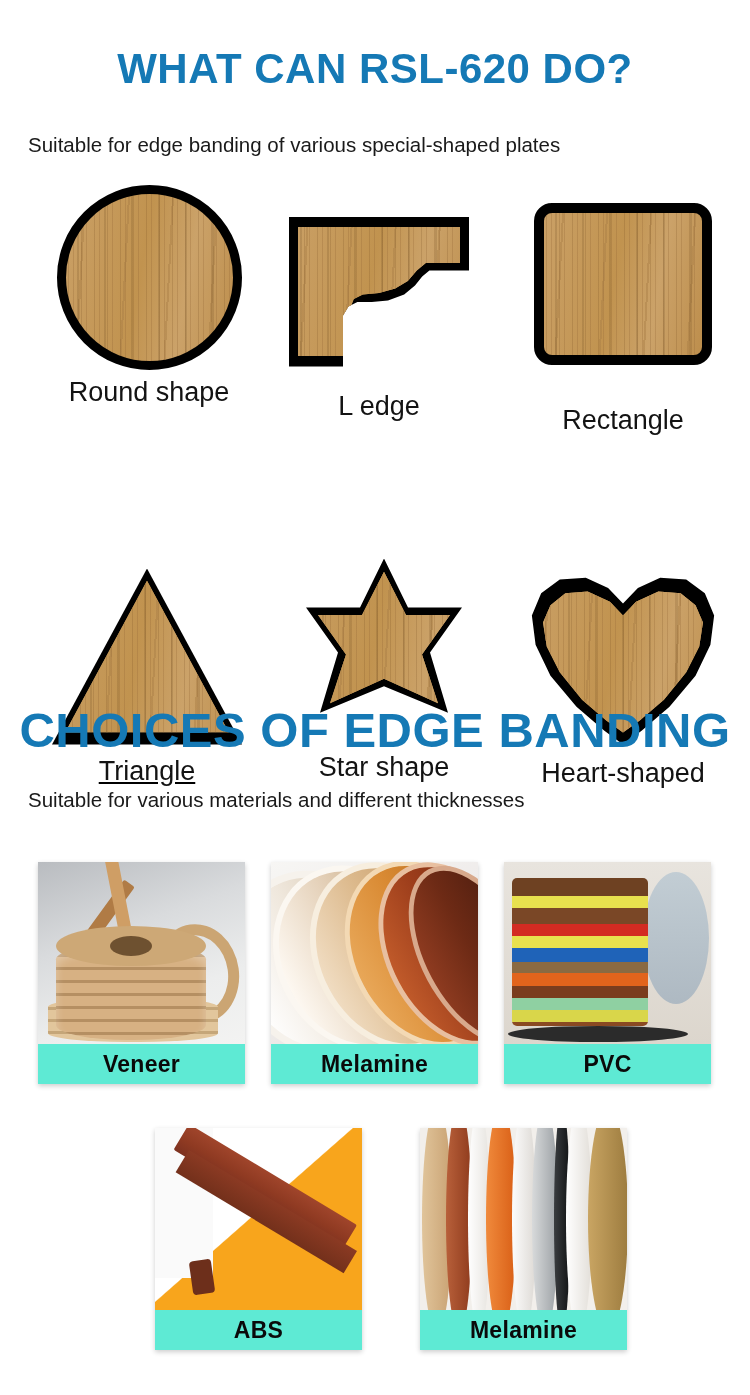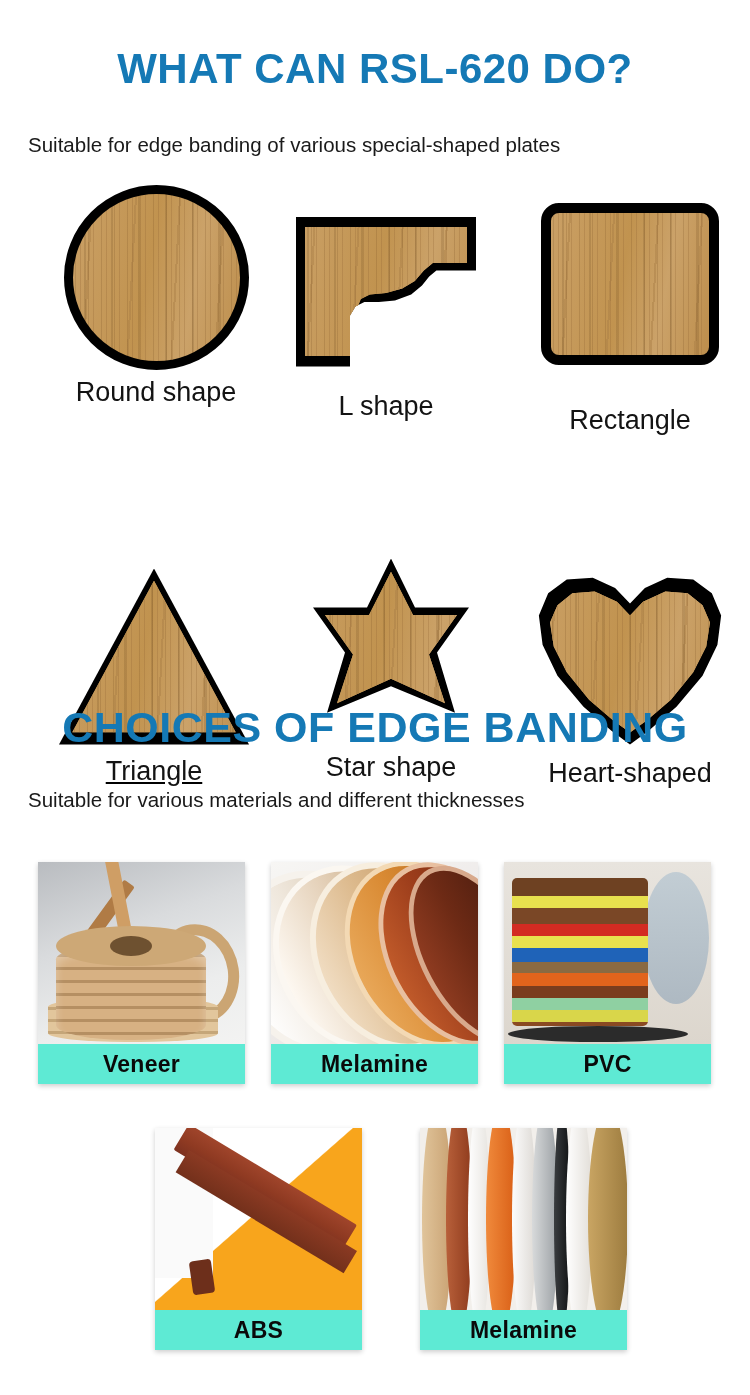--- a/index.html
+++ b/index.html
@@ -9,21 +9,21 @@
     overflow:hidden;position:relative;
   }
   .page{width:750px;height:1395px;position:relative;}
 
   
   .h1{
     text-align:center;font-weight:bold;color:#1579b5;
     letter-spacing:.5px;line-height:1;
   }
   #title-1{position:absolute;top:48px;left:0;width:750px;font-size:42px;}
-  #title-2{position:absolute;top:706px;left:0;width:750px;font-size:43px;}
+  #title-2{position:absolute;top:706px;left:0;width:750px;font-size:49px;}
   .sub{
     position:absolute;left:0;width:750px;text-align:left;
     color:#1a1a1a;font-size:20.5px;margin-left:28px;
   }
   #sub-1{top:133px;}
   #sub-2{top:788px;}
 
   
   .wood{
     background-color:#c59a5f;
@@ -39,21 +39,21 @@
         rgba(90,58,20,.17) 11px, rgba(90,58,20,.17) 13px,
         rgba(90,58,20,.00) 13px, rgba(90,58,20,.00) 27px),
       repeating-linear-gradient(93deg,
         rgba(168,125,69,.00) 0px, rgba(168,125,69,.00) 18px,
         rgba(168,125,69,.45) 18px, rgba(168,125,69,.45) 20px,
         rgba(168,125,69,.00) 20px, rgba(168,125,69,.00) 44px),
       linear-gradient(100deg,#caa066 0%,#c1934f 45%,#cba269 70%,#bd8e4c 100%);
   }
 
   
-  .shapes{position:absolute;left:13px;top:180px;width:647px;}
+  .shapes{position:absolute;left:6px;top:180px;width:647px;}
   .srow{position:relative;width:750px;height:285px;}
   .cell{position:absolute;width:250px;text-align:center;}
   .cell .art{position:relative;height:195px;display:flex;align-items:center;justify-content:center;}
   .cell .cap{font-size:27px;color:#131313;line-height:1.18;margin-top:2px;}
 
   
   .s-round{width:185px;height:185px;border-radius:50%;border:9px solid #000;box-sizing:border-box;}
   
   .s-l{width:180px;height:150px;
        clip-path:polygon(0% 0%,100% 0%,100% 36%,78% 36%,74% 40%,70% 46%,64% 52%,55% 56%,46% 57%,38% 57%,33% 60%,30% 66%,30% 100%,0% 100%);
@@ -154,21 +154,21 @@
         </div>
         <div class="cap">Round shape</div>
       </div>
 
       <div class="cell" style="left:248px;top:14px;">
         <div class="art">
           <div class="s-l">
               <i class="wood"></i>
             </div>
         </div>
-        <div class="cap">L shape</div>
+        <div class="cap">L edge</div>
       </div>
 
       <div class="cell" style="left:492px;top:6px;">
         <div class="art">
           <div class="s-rrect wood"></div>
         </div>
         <div class="cap" style="margin-top:24px;">Rectangle</div>
       </div>
 
     </div>

